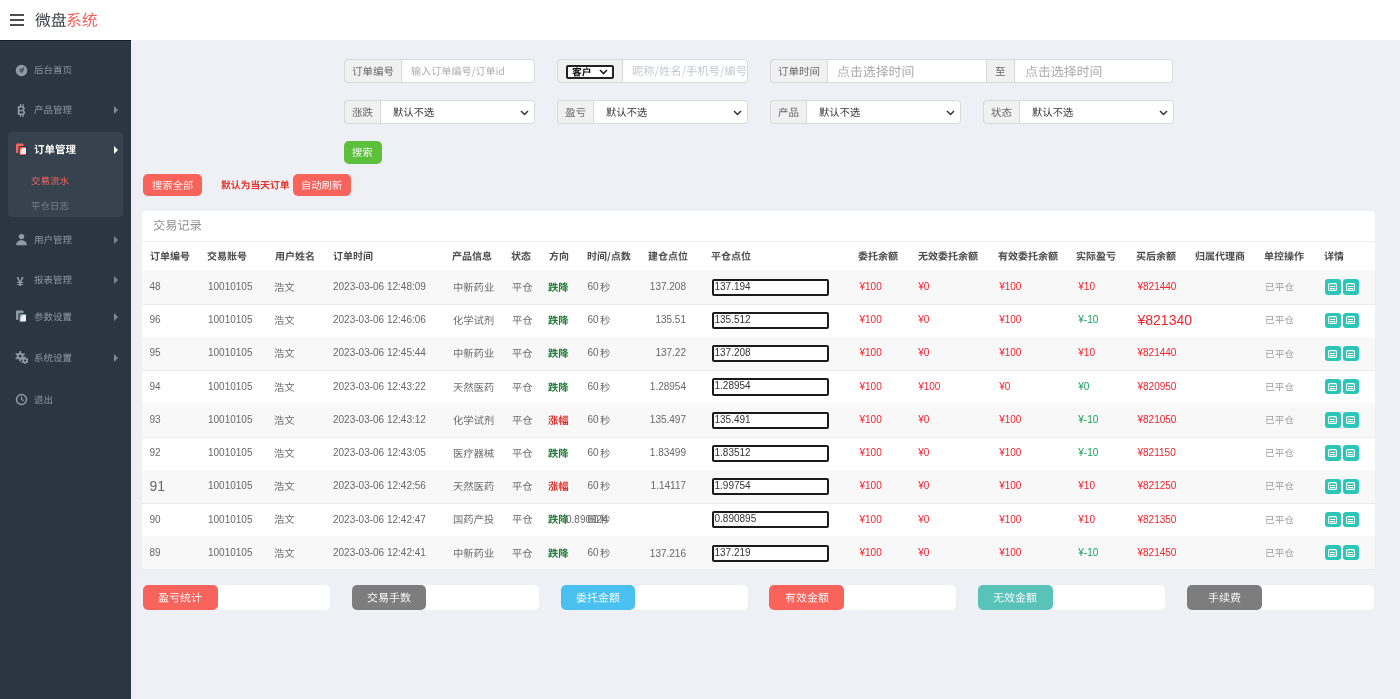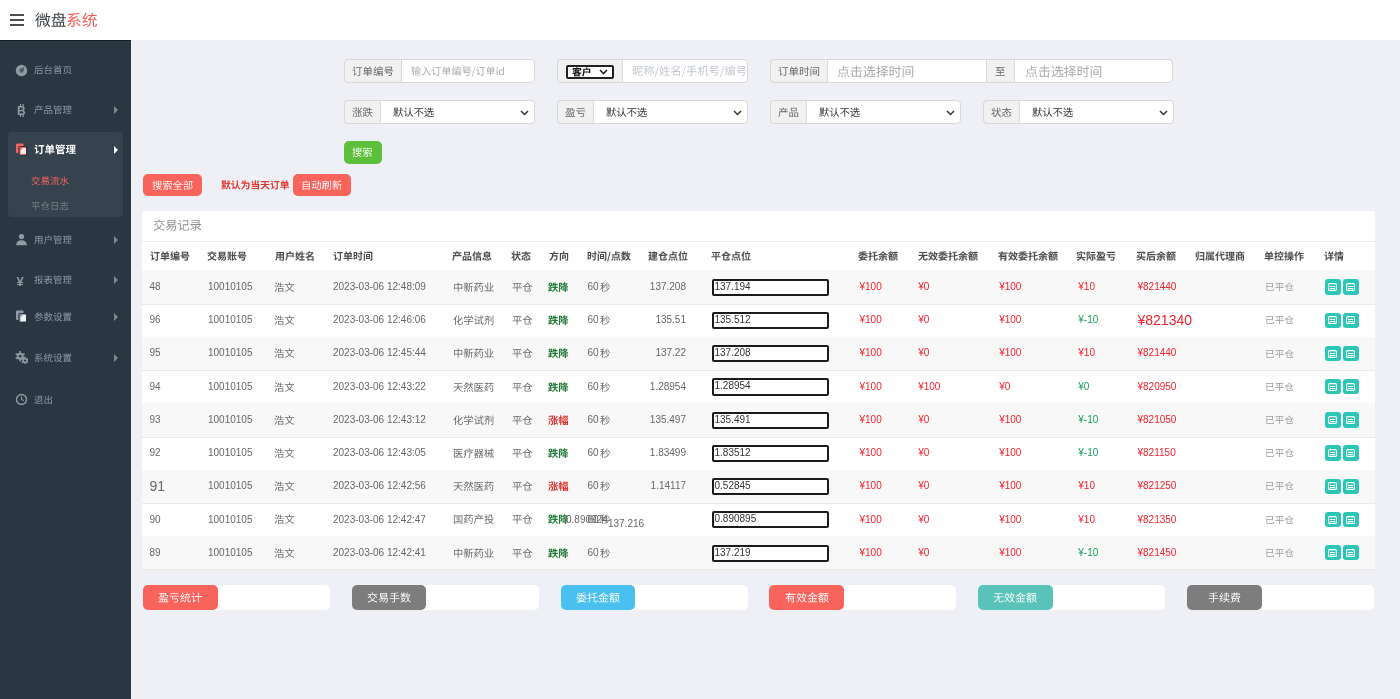--- a/index.html
+++ b/index.html
@@ -1312,21 +1312,21 @@
 <div class="ab" style="left:587.5px;top:481.33px;font-size:10px;color:#676767;line-height:10px">60</div>
 <div style="position:absolute;left:600.0px;top:481.18px">
     <svg width="10.3" height="10.3" viewBox="0 -880 1000 1000" style="display:block;overflow:visible">
       <g fill="#676767" transform="scale(1,-1)">
         <use href="#g3s" x="0"></use>
       </g>
     </svg>
   </div>
 <div class="ab" style="left:566px;top:481.33px;width:120px;text-align:right;font-size:10px;color:#676767;line-height:10px">1.14117</div>
 <div class="ab" style="left:712.2px;top:478.0px;width:116.7px;height:17.3px;background:#fff;border:2px solid #1b1b1b;border-radius:2px"></div>
-<div class="ab" style="left:714.5px;top:481.12px;font-size:10px;color:#333;line-height:10px">0.52845</div>
+<div class="ab" style="left:714.5px;top:481.12px;font-size:10px;color:#333;line-height:10px">1.99754</div>
 <div class="ab" style="left:859.5px;top:481.33px;font-size:10px;color:#f5222d;line-height:10px">¥100</div>
 <div class="ab" style="left:918.2px;top:481.33px;font-size:10px;color:#f5222d;line-height:10px">¥0</div>
 <div class="ab" style="left:999.2px;top:481.33px;font-size:10px;color:#f5222d;line-height:10px">¥100</div>
 <div class="ab" style="left:1078.3px;top:481.33px;font-size:10px;color:#f5222d;line-height:10px">¥10</div>
 <div class="ab" style="left:1137.5px;top:481.33px;font-size:10px;color:#f5222d;line-height:10px">¥821250</div>
 <div style="position:absolute;left:1264.7px;top:481.48px">
     <svg width="29.1" height="9.7" viewBox="0 -880 3000 1000" style="display:block;overflow:visible">
       <g fill="#9b9b9b" transform="scale(1,-1)">
         <use href="#g3t" x="0"></use>
         <use href="#gk" x="1000"></use>
@@ -1469,21 +1469,21 @@
     </svg>
   </div>
 <div class="ab" style="left:587.5px;top:547.77px;font-size:10px;color:#676767;line-height:10px">60</div>
 <div style="position:absolute;left:600.0px;top:547.62px">
     <svg width="10.3" height="10.3" viewBox="0 -880 1000 1000" style="display:block;overflow:visible">
       <g fill="#676767" transform="scale(1,-1)">
         <use href="#g3s" x="0"></use>
       </g>
     </svg>
   </div>
-<div class="ab" style="left:566px;top:519px;width:120px;text-align:center;font-size:10px;color:#676767;line-height:10px">137.216</div>
+<div class="ab" style="left:566px;top:549px;width:120px;text-align:right;font-size:10px;color:#676767;line-height:10px">137.216</div>
 <div class="ab" style="left:712.2px;top:544.5px;width:116.7px;height:17.3px;background:#fff;border:2px solid #1b1b1b;border-radius:2px"></div>
 <div class="ab" style="left:714.5px;top:547.56px;font-size:10px;color:#333;line-height:10px">137.219</div>
 <div class="ab" style="left:859.5px;top:547.77px;font-size:10px;color:#f5222d;line-height:10px">¥100</div>
 <div class="ab" style="left:918.2px;top:547.77px;font-size:10px;color:#f5222d;line-height:10px">¥0</div>
 <div class="ab" style="left:999.2px;top:547.77px;font-size:10px;color:#f5222d;line-height:10px">¥100</div>
 <div class="ab" style="left:1078.3px;top:547.77px;font-size:10px;color:#18a05d;line-height:10px">¥-10</div>
 <div class="ab" style="left:1137.5px;top:547.77px;font-size:10px;color:#f5222d;line-height:10px">¥821450</div>
 <div style="position:absolute;left:1264.7px;top:547.92px">
     <svg width="29.1" height="9.7" viewBox="0 -880 3000 1000" style="display:block;overflow:visible">
       <g fill="#9b9b9b" transform="scale(1,-1)">

